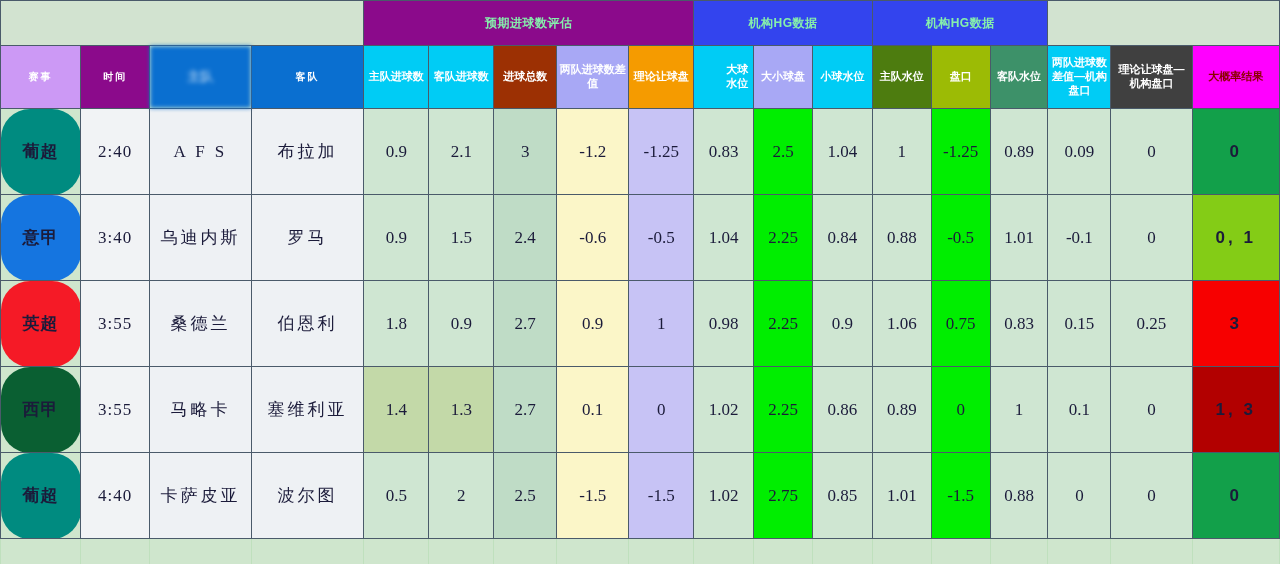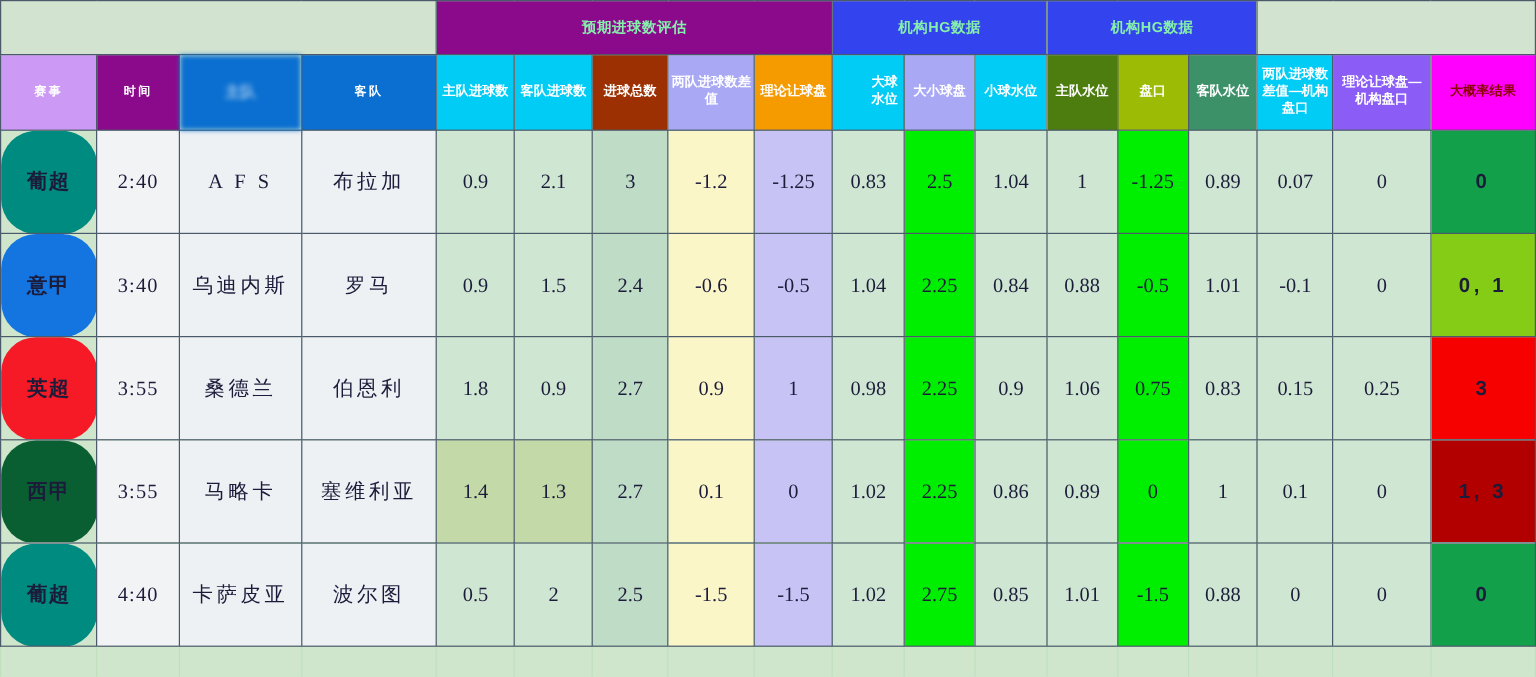--- a/index.html
+++ b/index.html
@@ -113,40 +113,40 @@
         <td style="background: rgb(156, 48, 3);">进球总数</td>
         <td style="background: rgb(168, 168, 245);">两队进球数差值</td>
         <td style="background: rgb(245, 155, 0);">理论让球盘</td>
         <td style="background: rgb(0, 204, 245); padding-left: 29px;">大球水位</td>
         <td style="background: rgb(168, 168, 245);">大小球盘</td>
         <td style="background: rgb(0, 204, 245);">小球水位</td>
         <td style="background: #4d7c0f;">主队水位</td>
         <td style="background: rgb(156, 187, 5);">盘口</td>
         <td style="background: rgb(61, 145, 105);">客队水位</td>
         <td style="background: rgb(0, 204, 245);">两队进球数差值—机构盘口</td>
-        <td style="background: #8b5cf6;">理论让球盘—机构盘口</td>
+        <td style="background: #404040;">理论让球盘—机构盘口</td>
         <td style="background: rgb(255, 0, 255); color: rgb(139, 0, 0);">大概率结果</td>
       </tr>
       <tr class="row">
         <td class="league" style="background: rgb(0, 139, 128);">葡超</td>
         <td class="time">2:40</td>
         <td class="team">A F S</td>
         <td class="team">布拉加</td>
         <td class="num">0.9</td>
         <td class="num">2.1</td>
         <td class="tot">3</td>
         <td class="diff">-1.2</td>
         <td class="hcp">-1.25</td>
         <td class="num">0.83</td>
         <td class="ou">2.5</td>
         <td class="num">1.04</td>
         <td class="num">1</td>
         <td class="pk">-1.25</td>
         <td class="num">0.89</td>
-        <td class="num">0.07</td>
+        <td class="num">0.09</td>
         <td class="num">0</td>
         <td class="res" style="background: rgb(18, 160, 74);">0</td>
       </tr>
       <tr class="row">
         <td class="league" style="background: rgb(21, 117, 224);">意甲</td>
         <td class="time">3:40</td>
         <td class="team">乌迪内斯</td>
         <td class="team">罗马</td>
         <td class="num">0.9</td>
         <td class="num">1.5</td>

